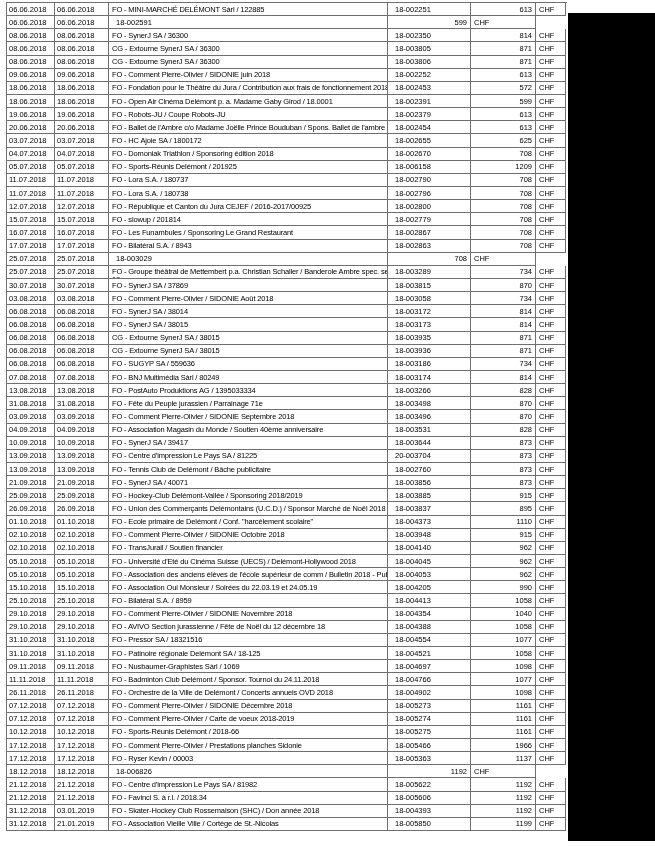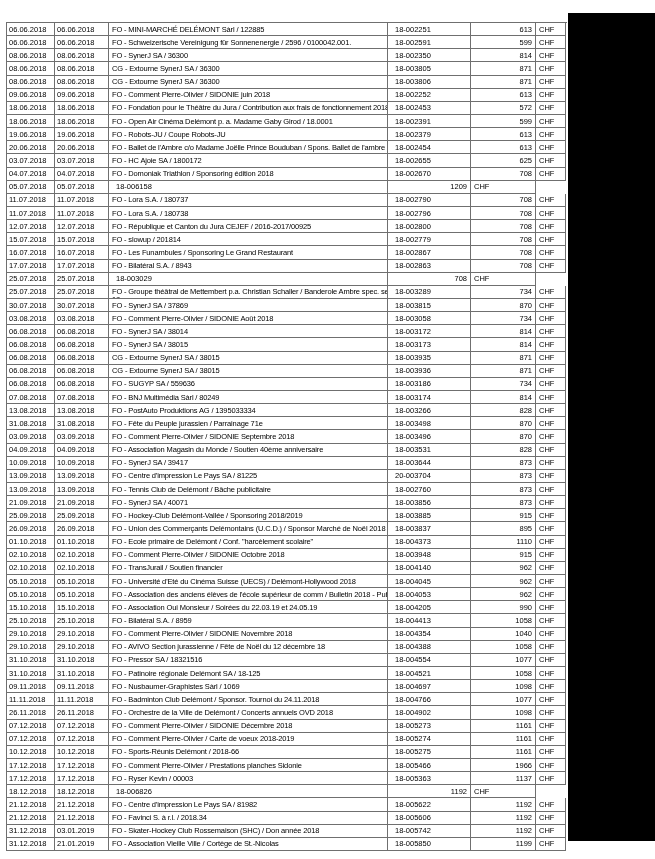--- a/index.html
+++ b/index.html
@@ -6,21 +6,21 @@
   body {
     width: 655px; height: 859px;
     background: #ffffff;
     position: relative;
     font-family: "Liberation Sans", "DejaVu Sans", sans-serif;
     overflow: hidden;
   }
   .page { position: absolute; inset: 0; }
   .journal-table {
     position: absolute;
-    left: 6px; top: 22px;
+    left: 6px; top: 2px;
     width: 560px; height: 828px;
     display: grid;
     grid-template-rows: repeat(63, 1fr);
     border-top: 1px solid #6f6f6f;
     border-left: 1px solid #6f6f6f;
     background: #ffffff;
   }
   .row {
     display: grid;
     grid-template-columns: 48px 54px 279px 83px 65px 30px;
@@ -67,21 +67,20 @@
         <div class="c date">06.06.2018</div>
         <div class="c date">06.06.2018</div>
         <div class="c desc">FO - MINI-MARCHÉ DELÉMONT Sàrl / 122885</div>
         <div class="c doc">18-002251</div>
         <div class="c amount">613</div>
         <div class="c chf">CHF</div>
       </div>
       <div class="row">
         <div class="c date">06.06.2018</div>
         <div class="c date">06.06.2018</div>
-        <div class="c desc">FO - Schweizerische Vereinigung für Sonnenenergie / 2596 / 0100042.001.</div>
         <div class="c doc">18-002591</div>
         <div class="c amount">599</div>
         <div class="c chf">CHF</div>
       </div>
       <div class="row">
         <div class="c date">08.06.2018</div>
         <div class="c date">08.06.2018</div>
         <div class="c desc">FO - SynerJ SA / 36300</div>
         <div class="c doc">18-002350</div>
         <div class="c amount">814</div>
@@ -155,20 +154,21 @@
         <div class="c date">04.07.2018</div>
         <div class="c date">04.07.2018</div>
         <div class="c desc">FO - Domoniak Triathlon / Sponsoring édition 2018</div>
         <div class="c doc">18-002670</div>
         <div class="c amount">708</div>
         <div class="c chf">CHF</div>
       </div>
       <div class="row">
         <div class="c date">05.07.2018</div>
         <div class="c date">05.07.2018</div>
+        <div class="c desc">FO - Sports-Réunis Delémont / 201925</div>
         <div class="c doc">18-006158</div>
         <div class="c amount">1209</div>
         <div class="c chf">CHF</div>
       </div>
       <div class="row">
         <div class="c date">11.07.2018</div>
         <div class="c date">11.07.2018</div>
         <div class="c desc">FO - Lora S.A. / 180737</div>
         <div class="c doc">18-002790</div>
         <div class="c amount">708</div>
@@ -545,21 +545,21 @@
         <div class="c date">21.12.2018</div>
         <div class="c desc">FO - Favinci S. à r.l. / 2018.34</div>
         <div class="c doc">18-005606</div>
         <div class="c amount">1192</div>
         <div class="c chf">CHF</div>
       </div>
       <div class="row">
         <div class="c date">31.12.2018</div>
         <div class="c date">03.01.2019</div>
         <div class="c desc">FO - Skater-Hockey Club Rossemaison (SHC) / Don année 2018</div>
-        <div class="c doc">18-005742</div>
+        <div class="c doc">18-004393</div>
         <div class="c amount">1192</div>
         <div class="c chf">CHF</div>
       </div>
       <div class="row">
         <div class="c date">31.12.2018</div>
         <div class="c date">21.01.2019</div>
         <div class="c desc">FO - Association Vieille Ville / Cortège de St.-Nicolas</div>
         <div class="c doc">18-005850</div>
         <div class="c amount">1199</div>
         <div class="c chf">CHF</div>

